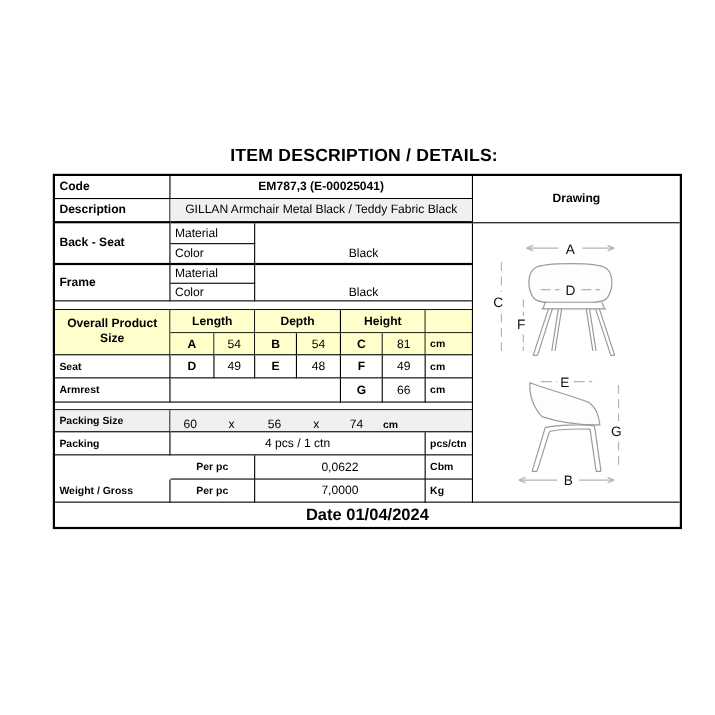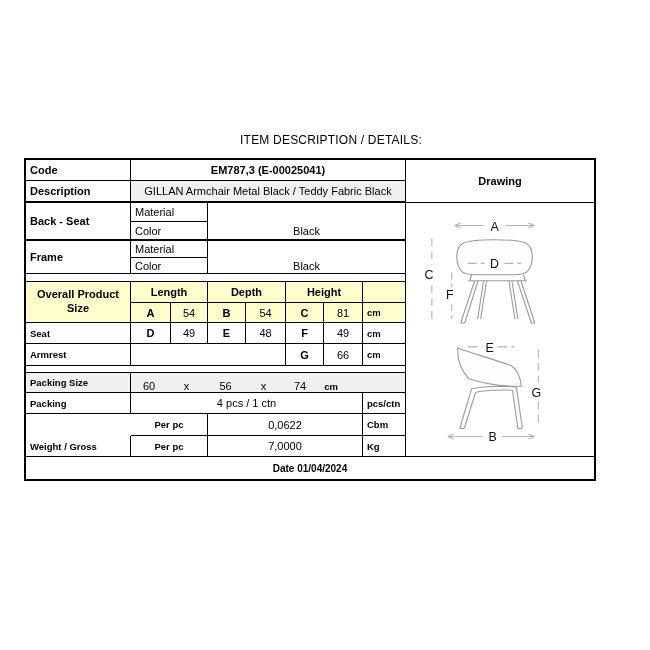--- a/index.html
+++ b/index.html
@@ -1,20 +1,20 @@
 <!DOCTYPE html>
 <html><head>
 <meta charset="utf-8">
 <style>
   html,body{margin:0;padding:0;background:#fff;}
   body{width:650px;height:650px;position:relative;overflow:hidden;
        font-family:"Liberation Sans","DejaVu Sans",sans-serif;color:#000;}
   .page-title{position:absolute;left:40px;top:133px;width:582px;text-align:center;
-       font-size:12px;font-weight:normal;letter-spacing:.2px;}
-  .spec-table{position:absolute;left:24px;top:158px;width:568px;height:319px;
+       font-size:16px;font-weight:bold;letter-spacing:.2px;}
+  .spec-table{position:absolute;left:48px;top:158px;width:568px;height:319px;
        border:2px solid #000;background:#fff;display:grid;
        grid-template-columns:105px 40px 37px 38px 40px 38px 39px 42px 1fr;
        grid-template-rows:21px 22px 19px 19px 17px 16px 8px 21px 20px 21px 22px 7px 20px 21px 22px 21px 1fr;
        font-size:11px;overflow:hidden;}
   .cell{display:flex;align-items:center;min-width:0;min-height:0;}
   .pl{padding-left:4px;}
   .ctr{justify-content:center;text-align:right;}
   .br{border-right:1px solid #000;}
   .bl{border-left:1px solid #000;}
   .bb{border-bottom:1px solid #000;}
@@ -159,15 +159,15 @@
         <path class="dim" d="M133 147 V180 M133 199 V224" stroke-dasharray="8 5"></path>
         <text class="dim-label" x="131" y="194" text-anchor="middle">G</text>
 
         <path class="dim" d="M42 234 H77 M97 234 H129"></path>
         <path class="dim" d="M42 234 l6 -2.5 M42 234 l6 2.5 M129 234 l-6 -2.5 M129 234 l-6 2.5"></path>
         <text class="dim-label" x="87" y="238.5" text-anchor="middle">B</text>
       </g>
     </svg>
   </div>
 
-  <div class="cell ctr" style="grid-column:1/10;grid-row:17;font-size:10px;font-weight:bold">Date 01/04/2024</div>
+  <div class="cell ctr" style="grid-column:1/10;grid-row:17;font-size:15px;font-weight:bold">Date 01/04/2024</div>
 
 </div>
 
 </body></html>

